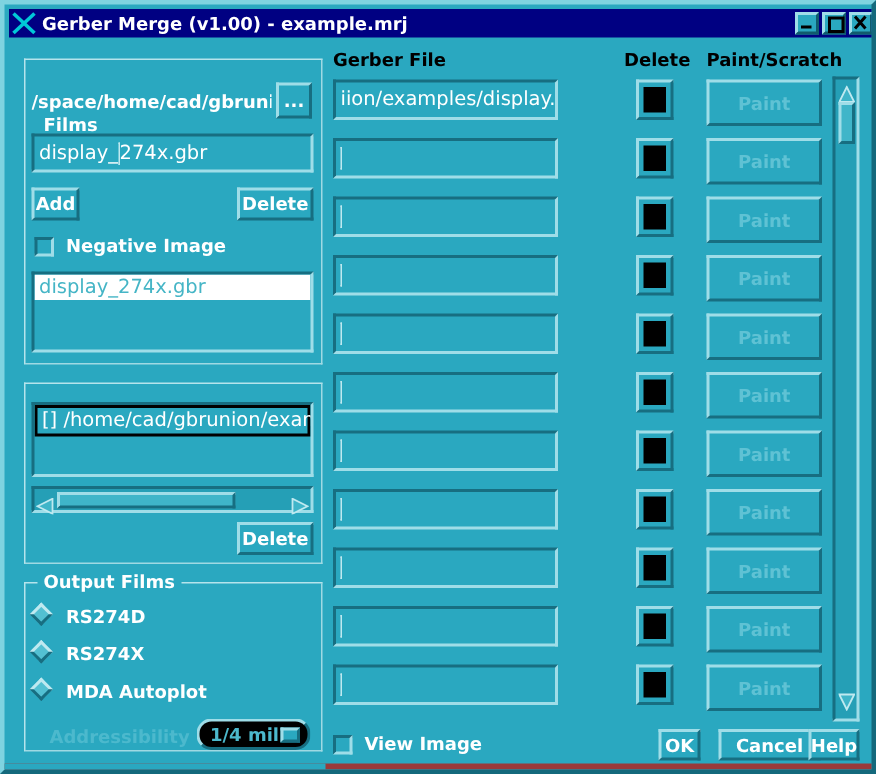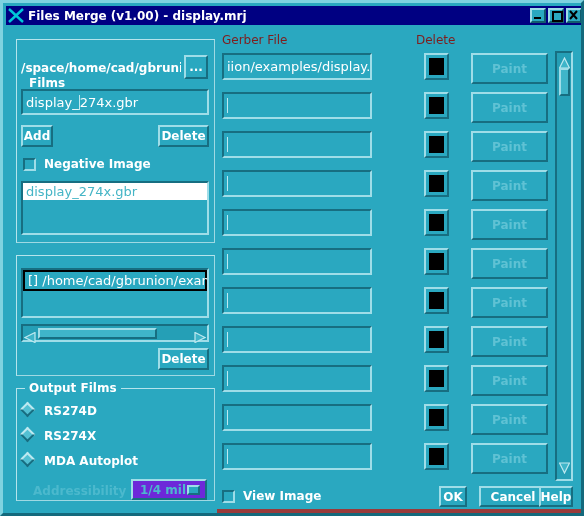--- a/index.html
+++ b/index.html
@@ -85,50 +85,50 @@
   
   .sb{position:absolute;box-sizing:border-box;
     border-left:2px solid #176e81;border-top:2px solid #176e81;
     border-right:2px solid #9fdde8;border-bottom:2px solid #9fdde8;background:#259fb6;}
   .sb-arrow{position:absolute;}
   .sb-thumb{position:absolute;box-sizing:border-box;
     border-left:2px solid #9fdde8;border-top:2px solid #9fdde8;
     border-right:2px solid #176e81;border-bottom:2px solid #176e81;background:#3fb5c9;}
 
   
-  .colhdr{position:absolute;color:#7f1d1d;font-weight:normal;font-size:12px;text-align:center;}
+  .colhdr{position:absolute;color:#000000;font-weight:bold;font-size:12px;text-align:center;}
   .rowfield{position:absolute;left:219px;width:150px;height:27px;}
   .delbtn{position:absolute;left:421px;width:25px;height:27px;}
   .delbtn .sq{position:absolute;left:3px;top:3px;right:3px;bottom:3px;background:#000;}
   .paintbtn{position:absolute;left:468px;width:77px;height:31px;}
 
   .optmenu{position:absolute;box-sizing:border-box;
     border-left:2px solid #9fdde8;border-top:2px solid #9fdde8;
     border-right:2px solid #176e81;border-bottom:2px solid #176e81;
-    background:#6d28d9;display:flex;align-items:center;}
+    background:#000000;display:flex;align-items:center;border-radius:10px;}
   .optind{width:13px;height:10px;margin-left:auto;margin-right:5px;box-sizing:border-box;
     border-left:2px solid #9fdde8;border-top:2px solid #9fdde8;
     border-right:2px solid #176e81;border-bottom:2px solid #176e81;background:#2aa8c0;}
   #bottomstrip{position:absolute;left:0;bottom:0;width:584px;height:4px;background:#9a3a3a;}
   #bottomstrip .tealbit{position:absolute;left:0;top:0;width:214px;height:4px;background:#2aa8c0;}
 </style>
 </head>
 <body>
 
 <div id="win">
 
   <div id="titlebar">
     <div id="titleicon">
       <svg width="18" height="17" viewBox="0 0 18 17">
         <rect x="0" y="0" width="18" height="17" fill="#000082"></rect>
         <path d="M2 2 L16 15" stroke="#00c8d8" stroke-width="2.4" fill="none"></path>
         <path d="M16 2 L2 15" stroke="#00c8d8" stroke-width="2.4" fill="none"></path>
       </svg>
     </div>
-    <div id="titletext">Files Merge (v1.00) - display.mrj</div>
+    <div id="titletext">Gerber Merge (v1.00) - example.mrj</div>
     <div class="tbtn">
       <div class="g">
           <div class="gmin"></div>
         </div>
     </div>
     <div class="tbtn">
       <div class="g">
           <div class="gmax"></div>
         </div>
     </div>
@@ -209,20 +209,21 @@
   </div>
 
   <div class="lbl dim" style="position:absolute;left:30px;top:481px;">Addressibility</div>
   <div class="optmenu" style="left:128px;top:476px;width:76px;height:21px;">
     <span class="lbl dim" style="margin-left:7px;">1/4 mil</span>
     <span class="optind"></span>
   </div>
 
   <div class="colhdr" style="left:219px;top:30px;">Gerber File</div>
   <div class="colhdr" style="left:413px;top:30px;">Delete</div>
+  <div class="colhdr" style="left:468px;top:30px;">Paint/Scratch</div>
 
   <div id="rows">
       <div class="sunken txtfield rowfield" style="top: 50px;">
         <span>iion/examples/display.gbr</span>
       </div>
       <div class="raised delbtn" style="top: 50px;">
         <div class="sq"></div>
       </div>
       <div class="raised btn disabled paintbtn" style="top: 50px;">Paint</div>
       <div class="sunken txtfield rowfield" style="top: 89px;">

